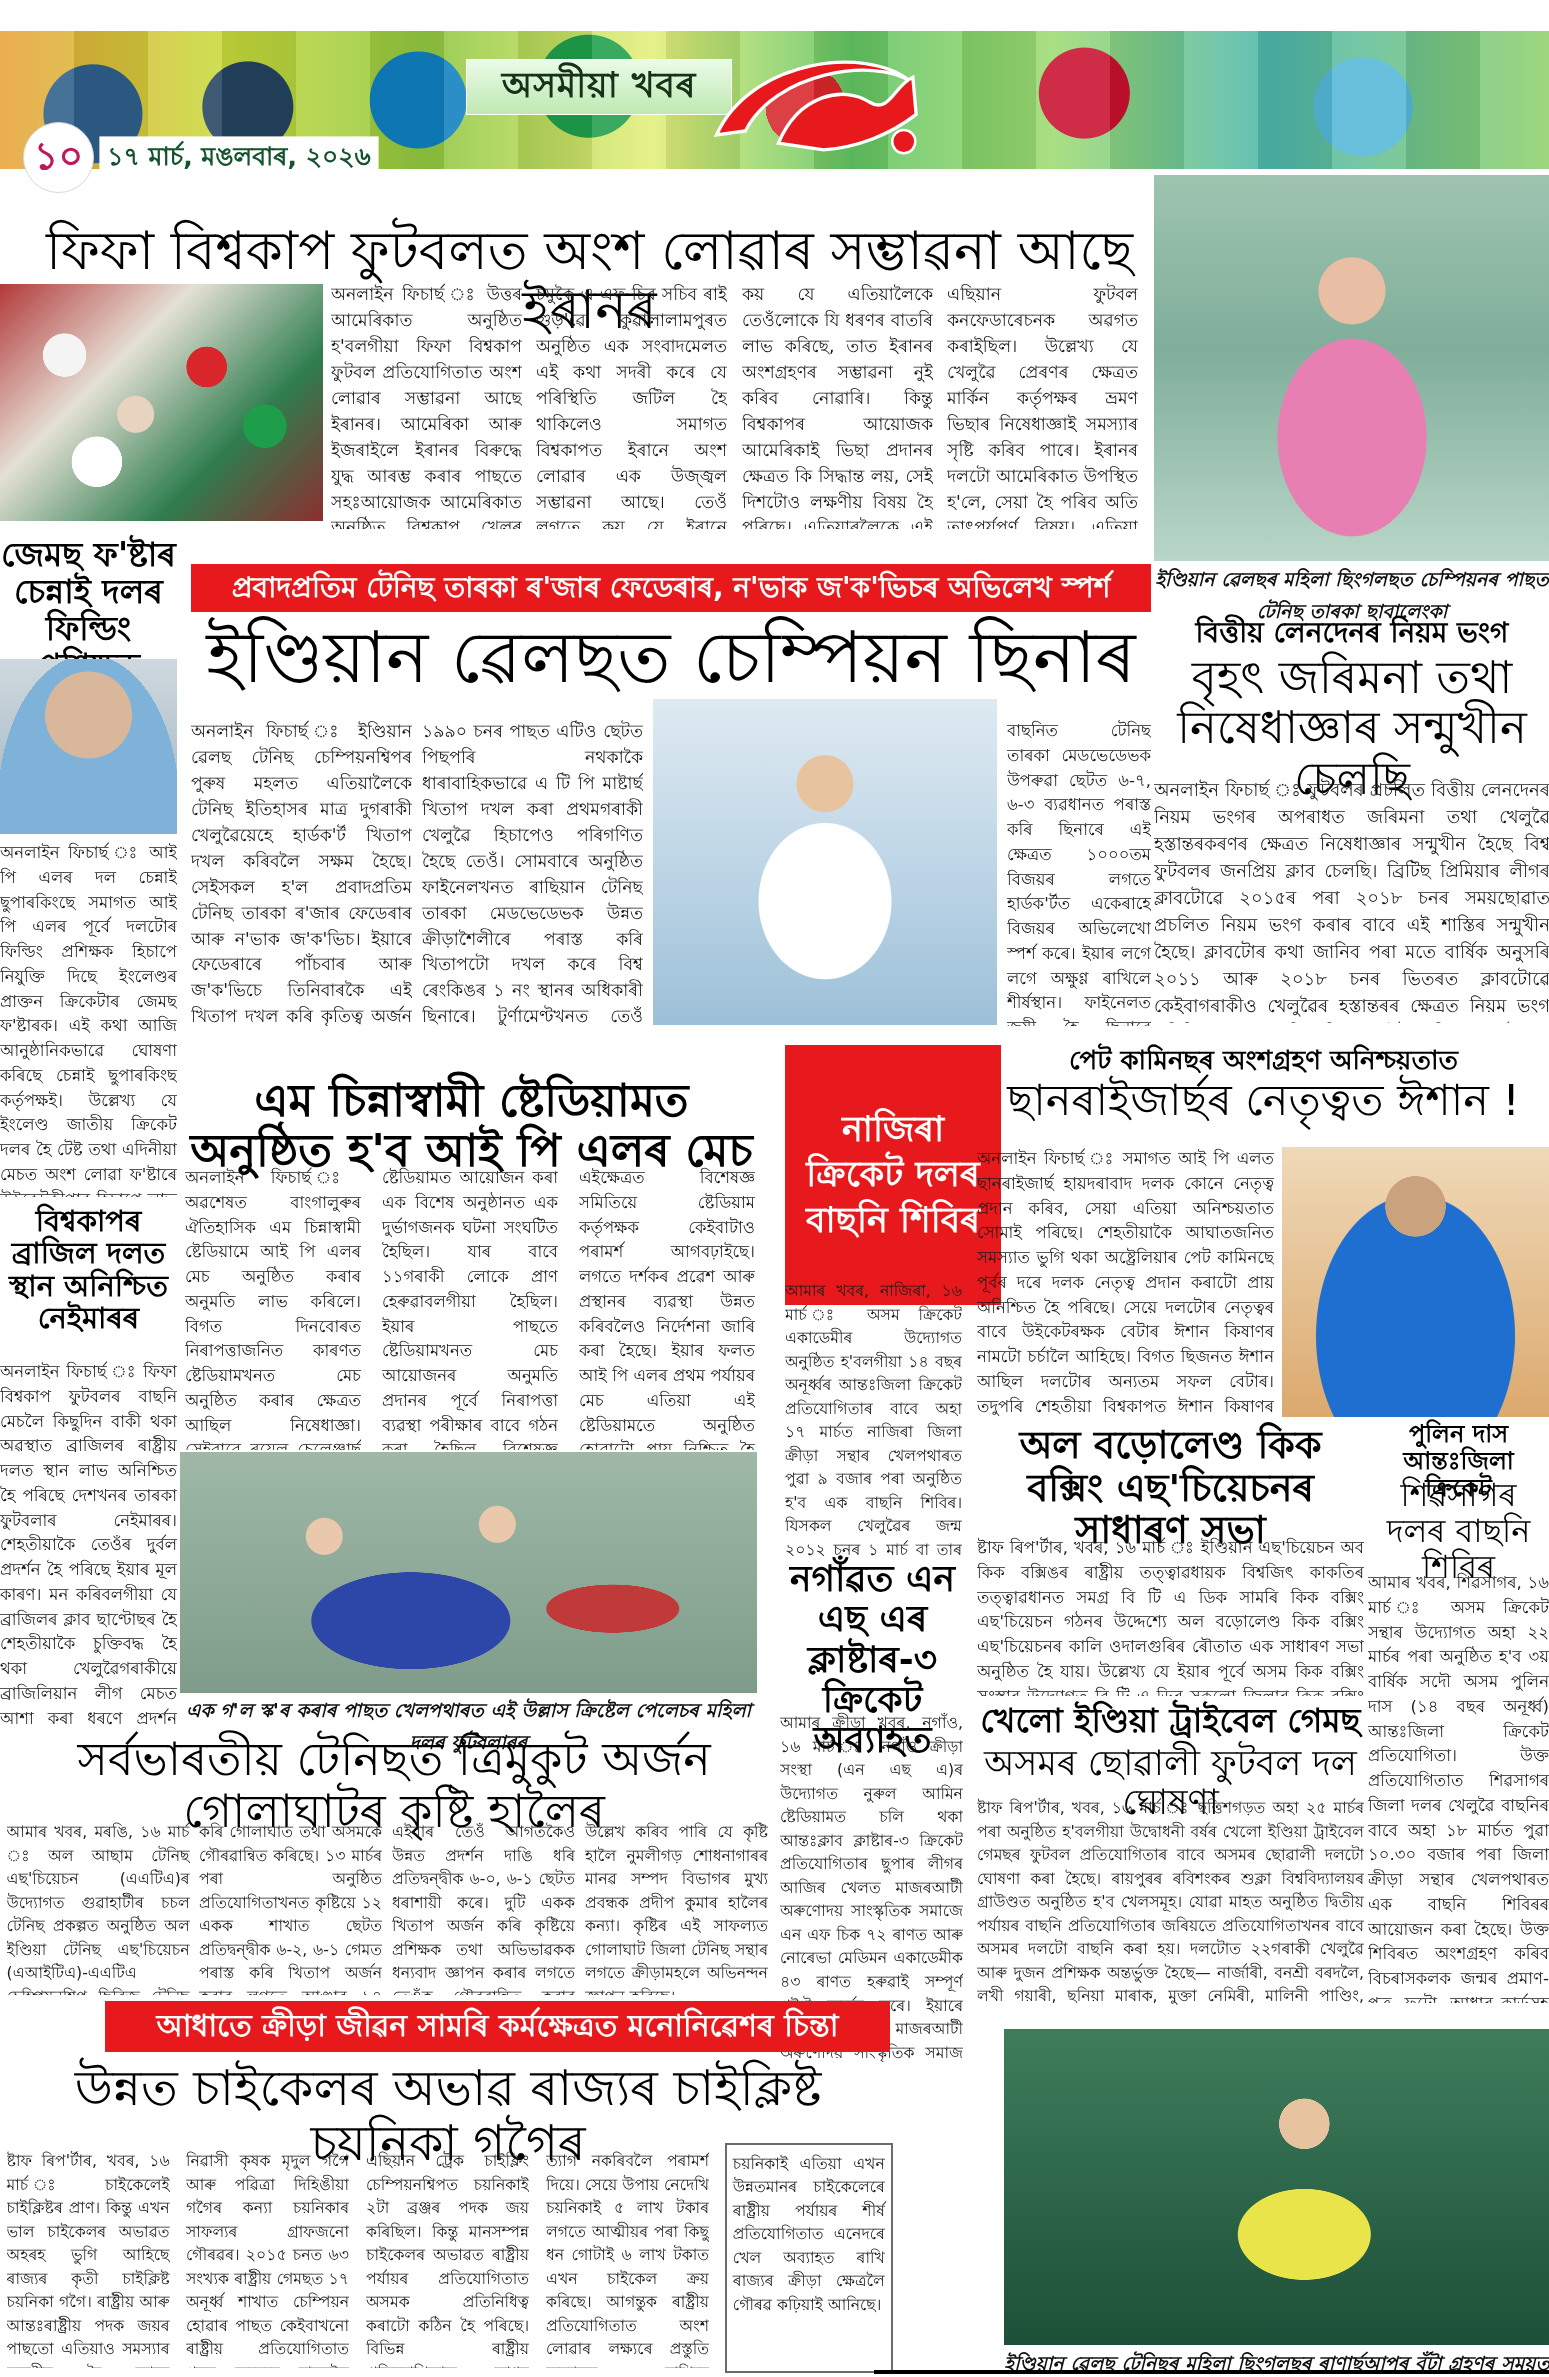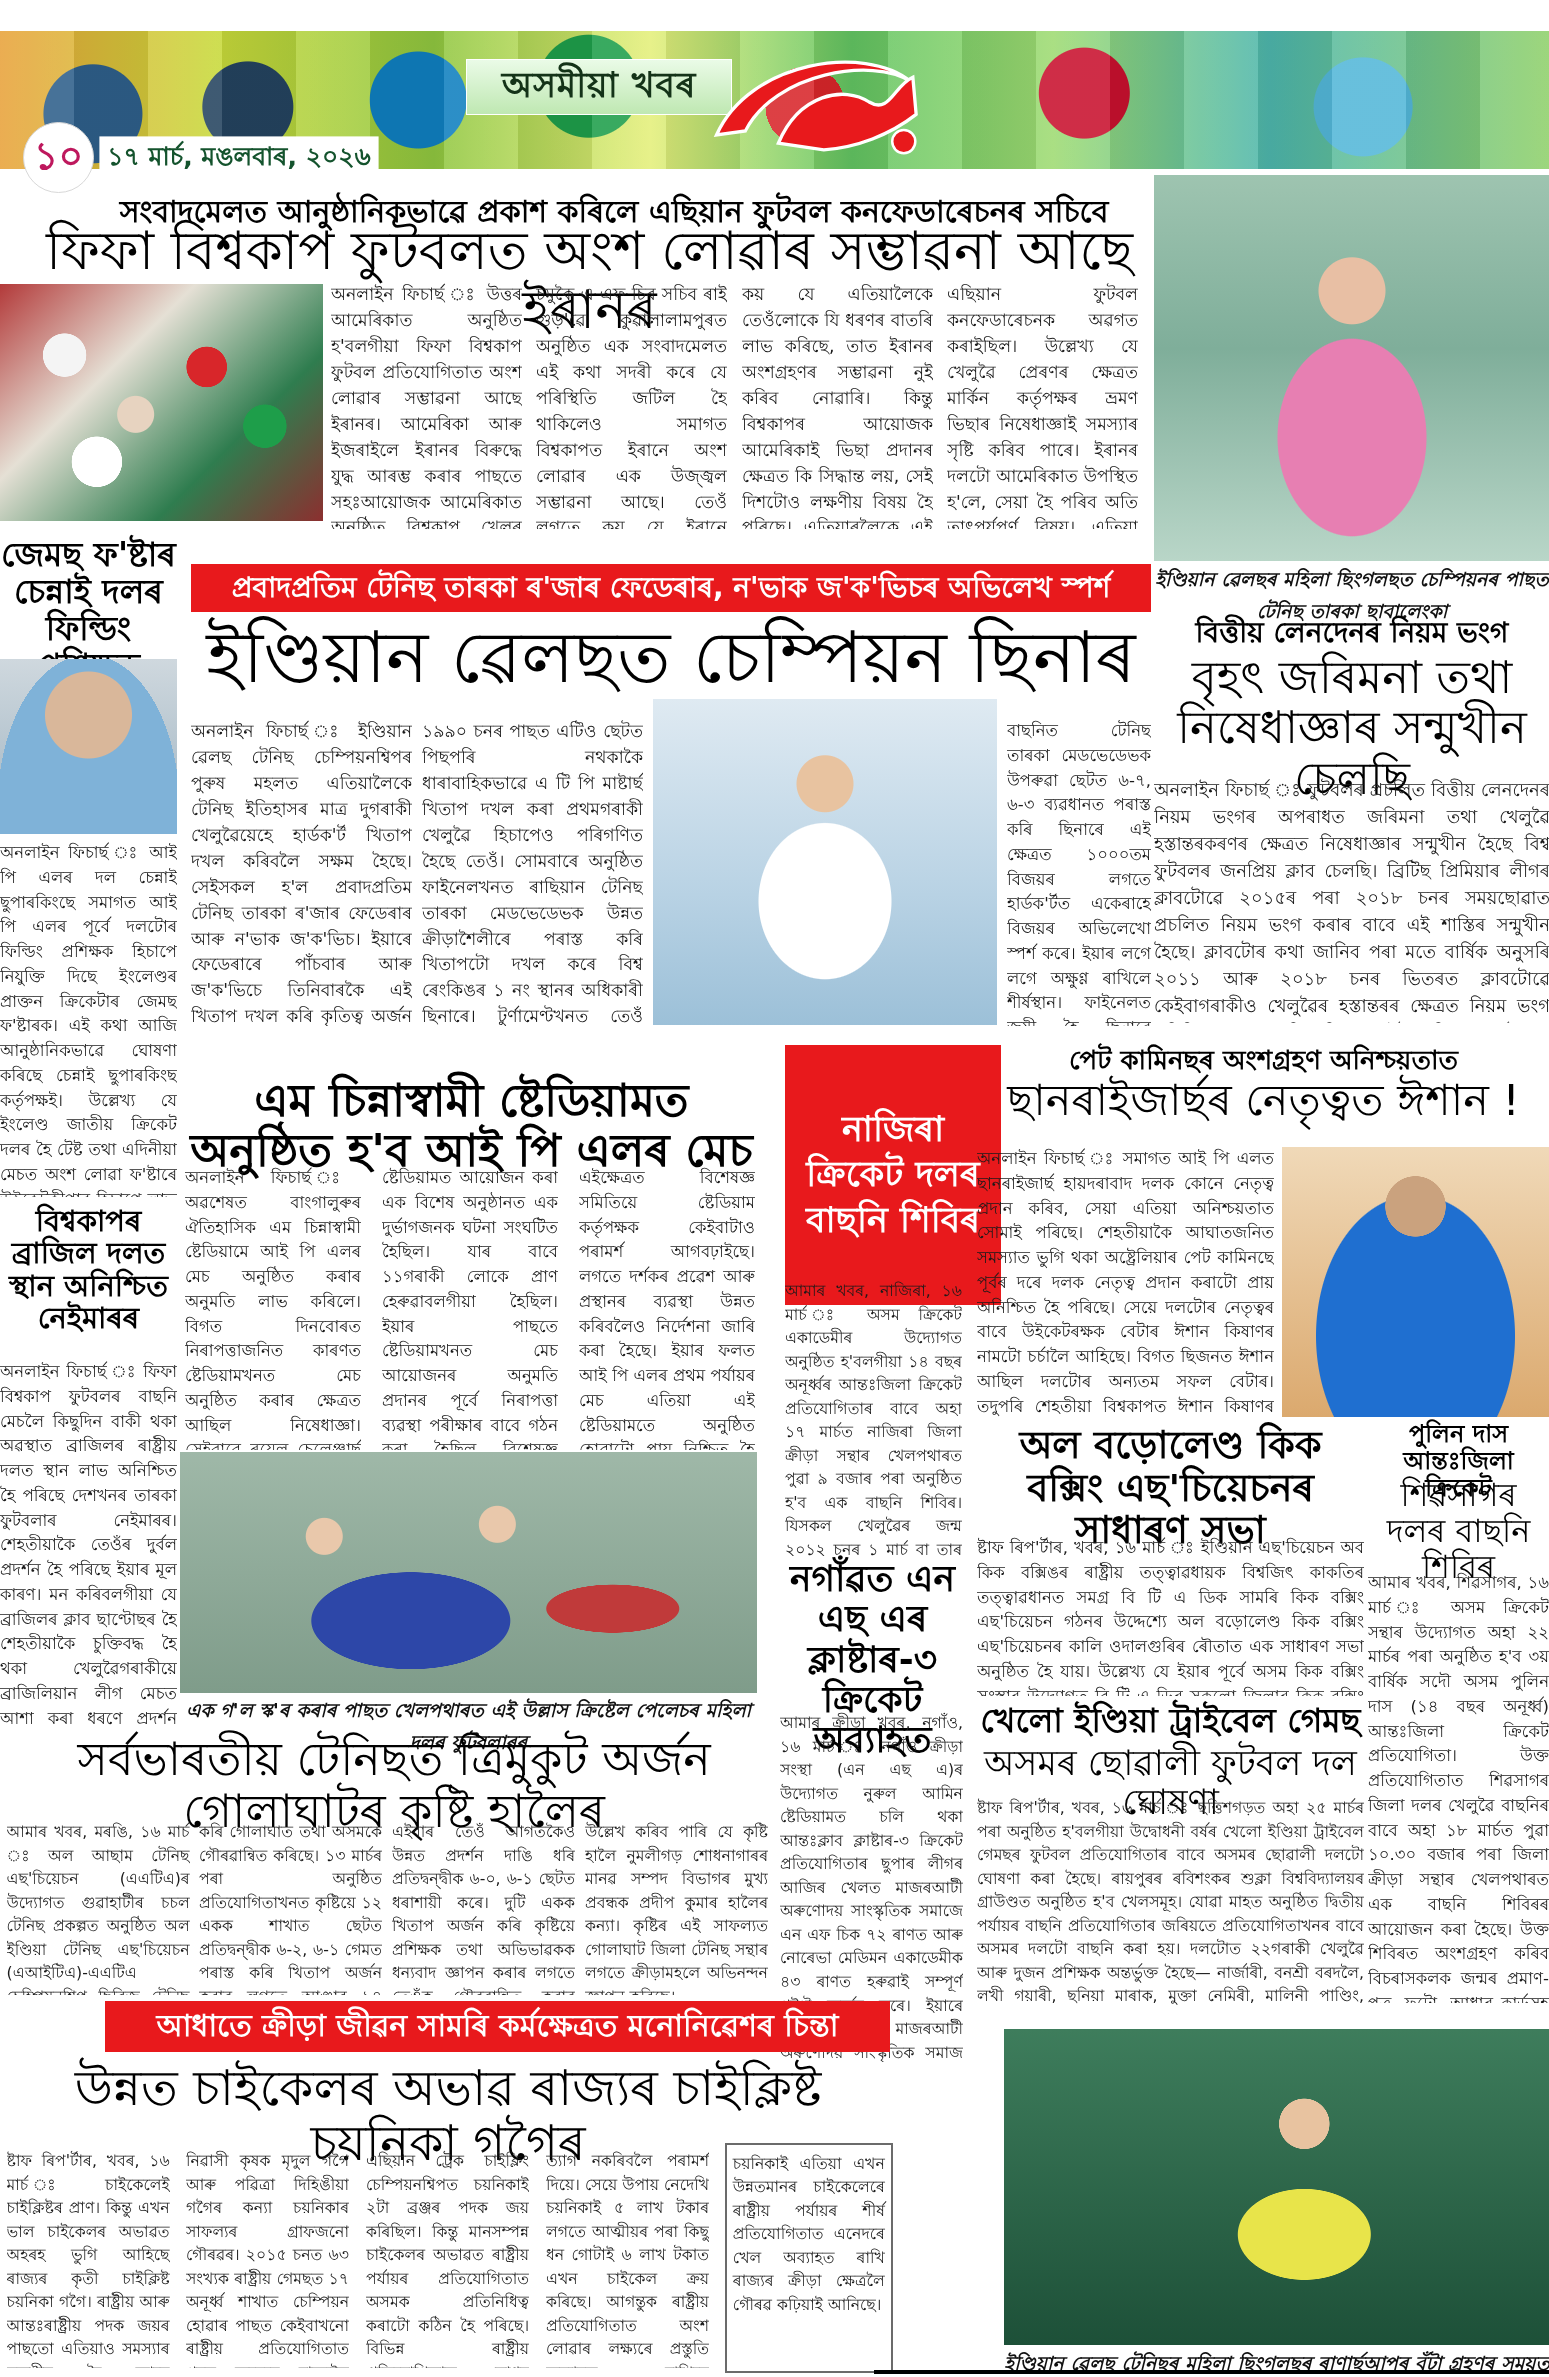--- a/index.html
+++ b/index.html
@@ -89,21 +89,20 @@
     <div class="masthead-box">অসমীয়া খবৰ</div>
     <svg class="logo-swoosh" viewBox="0 0 280 160">
       <path d="M20,120 C60,30 200,10 255,55 C210,25 90,45 55,115 Z" fill="#e8191c" stroke="#ffffff" stroke-width="4"></path>
       <path d="M95,130 C120,70 175,60 205,80 C230,95 235,60 258,50 L262,95 C230,120 190,135 150,138 Z" fill="#e8191c" stroke="#ffffff" stroke-width="4"></path>
       <circle cx="247" cy="128" r="14" fill="#e8191c" stroke="#ffffff" stroke-width="3"></circle>
     </svg>
   </div>
   <div class="abs pagenum-circle">১০</div>
   <div class="abs date-box">১৭ মাৰ্চ, মঙলবাৰ, ২০২৬</div>
 
-  <div class="abs kick" style="left:74px;top:188px;width:1080px;font-size:30px;">সংবাদমেলত আনুষ্ঠানিকভাৱে প্ৰকাশ কৰিলে এছিয়ান ফুটবল কনফেডাৰেচনৰ সচিবে</div>
   <div class="abs hl hl-900" style="left:25px;top:221px;width:1129px;font-size:53px;">ফিফা বিশ্বকাপ ফুটবলত অংশ লোৱাৰ সম্ভাৱনা আছে ইৰানৰ</div>
   <div class="abs photo ph-fans" style="left:0;top:284px;width:323px;height:237px;"></div>
   <div class="abs body-text" style="left:331px;top:282px;width:191px;height:247px;">অনলাইন ফিচাৰ্ছ ঃ উত্তৰ আমেৰিকাত অনুষ্ঠিত হ'বলগীয়া ফিফা বিশ্বকাপ ফুটবল প্ৰতিযোগিতাত অংশ লোৱাৰ সম্ভাৱনা আছে ইৰানৰ। আমেৰিকা আৰু ইজৰাইলে ইৰানৰ বিৰুদ্ধে যুদ্ধ আৰম্ভ কৰাৰ পাছতে সহঃআয়োজক আমেৰিকাত অনুষ্ঠিত বিশ্বকাপ খেলৰ পৰা ইৰান বঞ্চিত হ'ব পাৰে বুলি সৃষ্টি হৈছিল সংশয়ৰ। তেনে পৰিস্থিতিত ইৰানৰ অংশগ্ৰহণৰ সম্ভাৱনাৰ কথা ব্যক্ত কৰিছে এছিয়ান ফুটবল কনফেডাৰেচনে।</div>
   <div class="abs body-text" style="left:536px;top:282px;width:191px;height:247px;">চমুকৈ এ এফ চিৰ সচিব ৰাই গুড়'ৱে কুৱালালামপুৰত অনুষ্ঠিত এক সংবাদমেলত এই কথা সদৰী কৰে যে পৰিস্থিতি জটিল হৈ থাকিলেও সমাগত বিশ্বকাপত ইৰানে অংশ লোৱাৰ এক উজ্জ্বল সম্ভাৱনা আছে। তেওঁ লগতে কয় যে ইৰানে ইতিমধ্যে বিশ্বকাপৰ বাবে যোগ্যতা অৰ্জন কৰি ৰাখিছে আৰু দলটোৱে প্ৰস্তুতিও অব্যাহত ৰাখিছে।</div>
   <div class="abs body-text" style="left:742px;top:282px;width:191px;height:247px;">কয় যে এতিয়ালৈকে তেওঁলোকে যি ধৰণৰ বাতৰি লাভ কৰিছে, তাত ইৰানৰ অংশগ্ৰহণৰ সম্ভাৱনা নুই কৰিব নোৱাৰি। কিন্তু বিশ্বকাপৰ আয়োজক আমেৰিকাই ভিছা প্ৰদানৰ ক্ষেত্ৰত কি সিদ্ধান্ত লয়, সেই দিশটোও লক্ষণীয় বিষয় হৈ পৰিছে। এতিয়াৰলৈকে এই সন্দৰ্ভত কোনো চূড়ান্ত সিদ্ধান্ত লোৱা হোৱা নাই।</div>
   <div class="abs body-text" style="left:947px;top:282px;width:191px;height:247px;">এছিয়ান ফুটবল কনফেডাৰেচনক অৱগত কৰাইছিল। উল্লেখ্য যে খেলুৱৈ প্ৰেৰণৰ ক্ষেত্ৰত মাৰ্কিন কৰ্তৃপক্ষৰ ভ্ৰমণ ভিছাৰ নিষেধাজ্ঞাই সমস্যাৰ সৃষ্টি কৰিব পাৰে। ইৰানৰ দলটো আমেৰিকাত উপস্থিত হ'লে, সেয়া হৈ পৰিব অতি তাৎপৰ্যপূৰ্ণ বিষয়। এতিয়া এই পৰিস্থিতি অৱগত হোৱাৰ পাছত ফুটবল মহলত ইয়াক লৈ চৰ্চা অব্যাহত আছে।</div>
 
   <div class="abs photo ph-sab" style="left:1154px;top:175px;width:396px;height:386px;"></div>
   <div class="abs caption" style="left:1154px;top:565px;width:396px;font-size:19px;">ইণ্ডিয়ান ৱেলছৰ মহিলা ছিংগলছত চেম্পিয়নৰ পাছত টেনিছ তাৰকা ছাবালেংকা</div>
   <div class="abs kick" style="left:1154px;top:611px;width:396px;font-size:28px;">বিত্তীয় লেনদেনৰ নিয়ম ভংগ</div>

